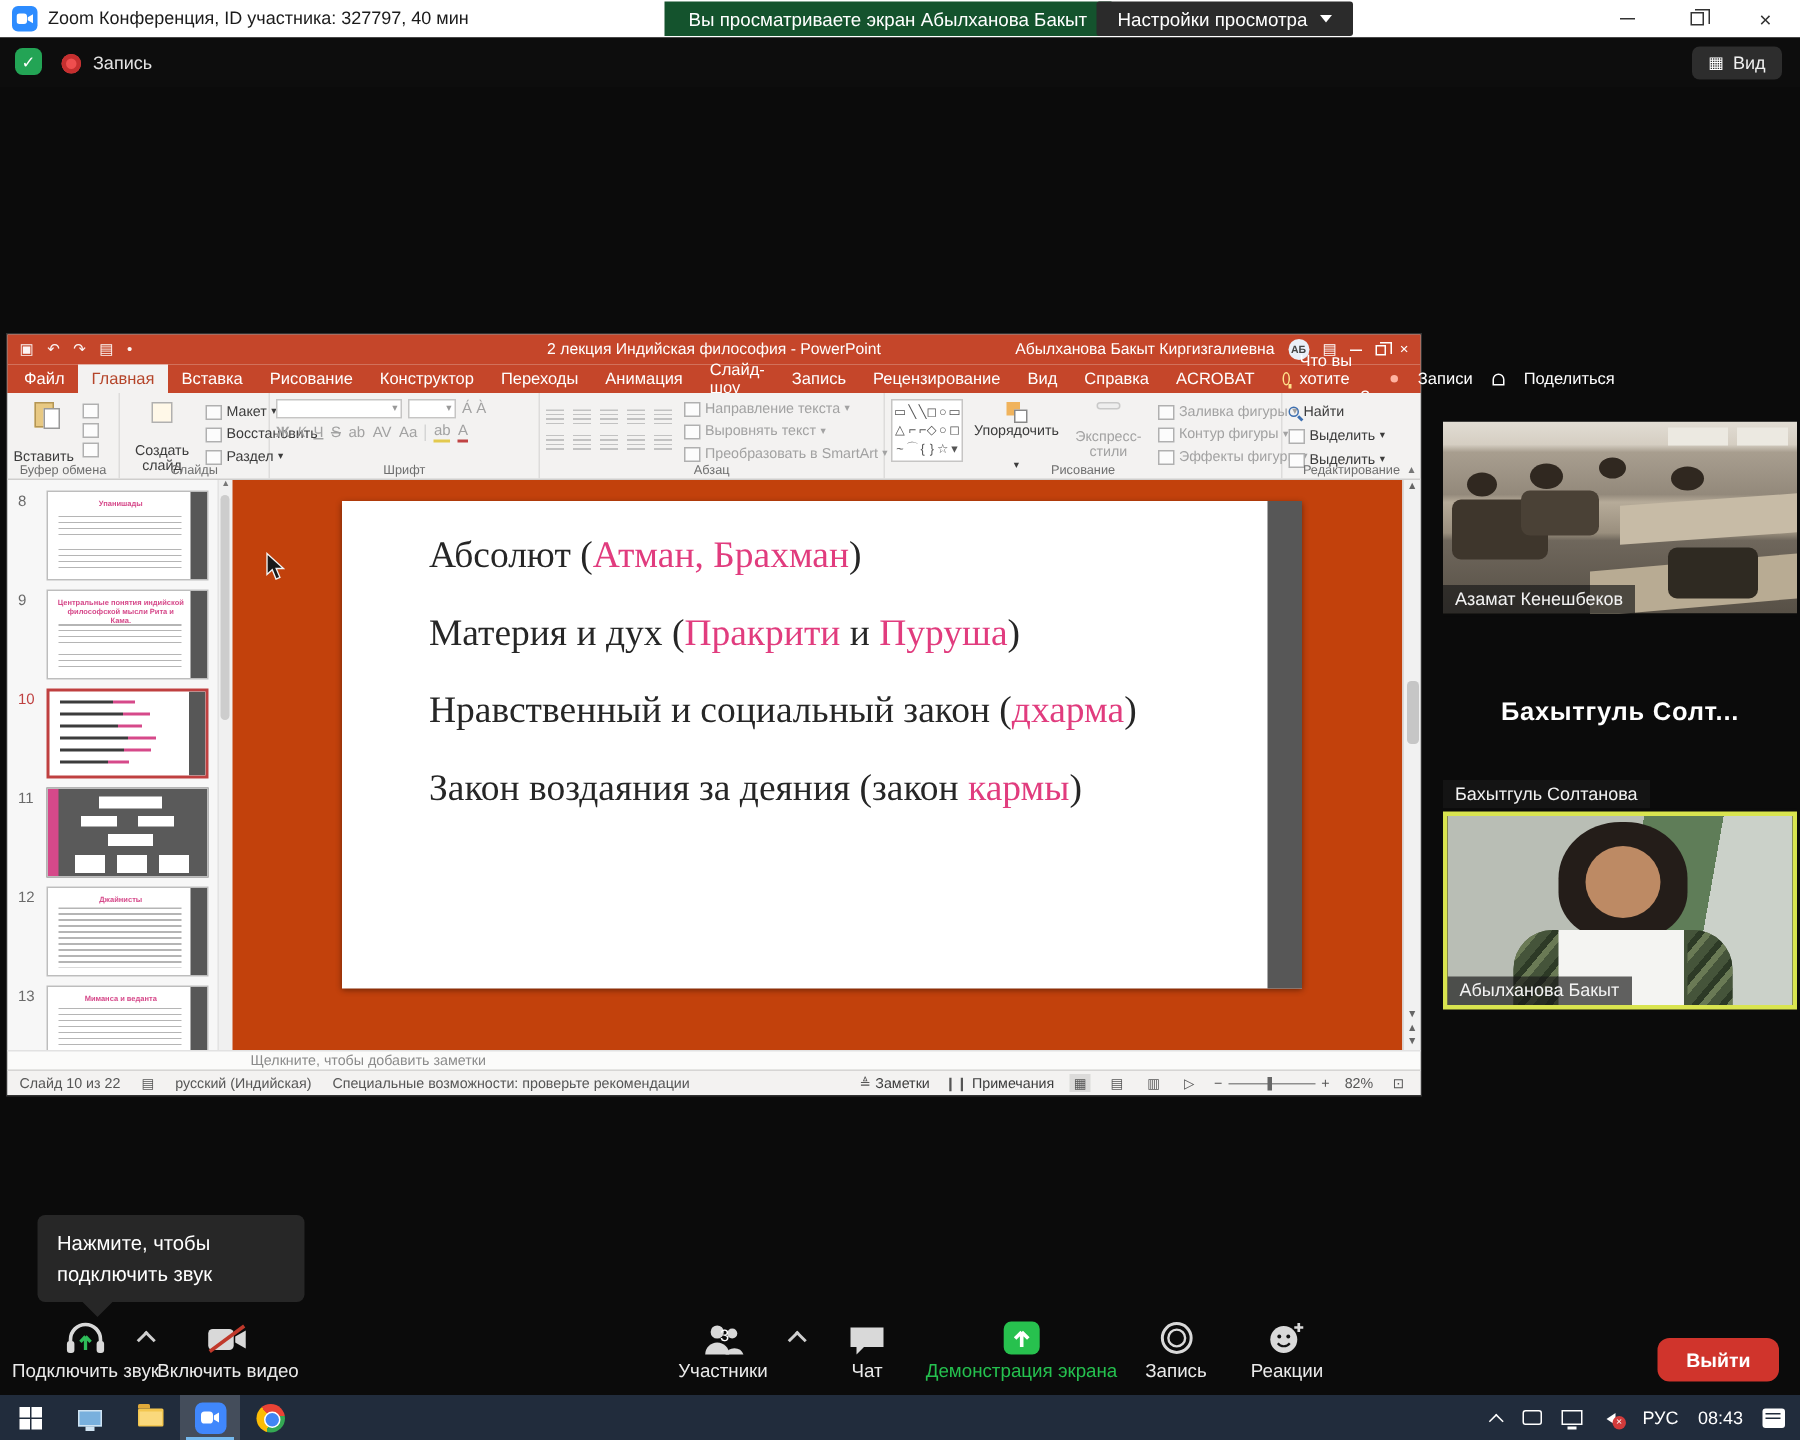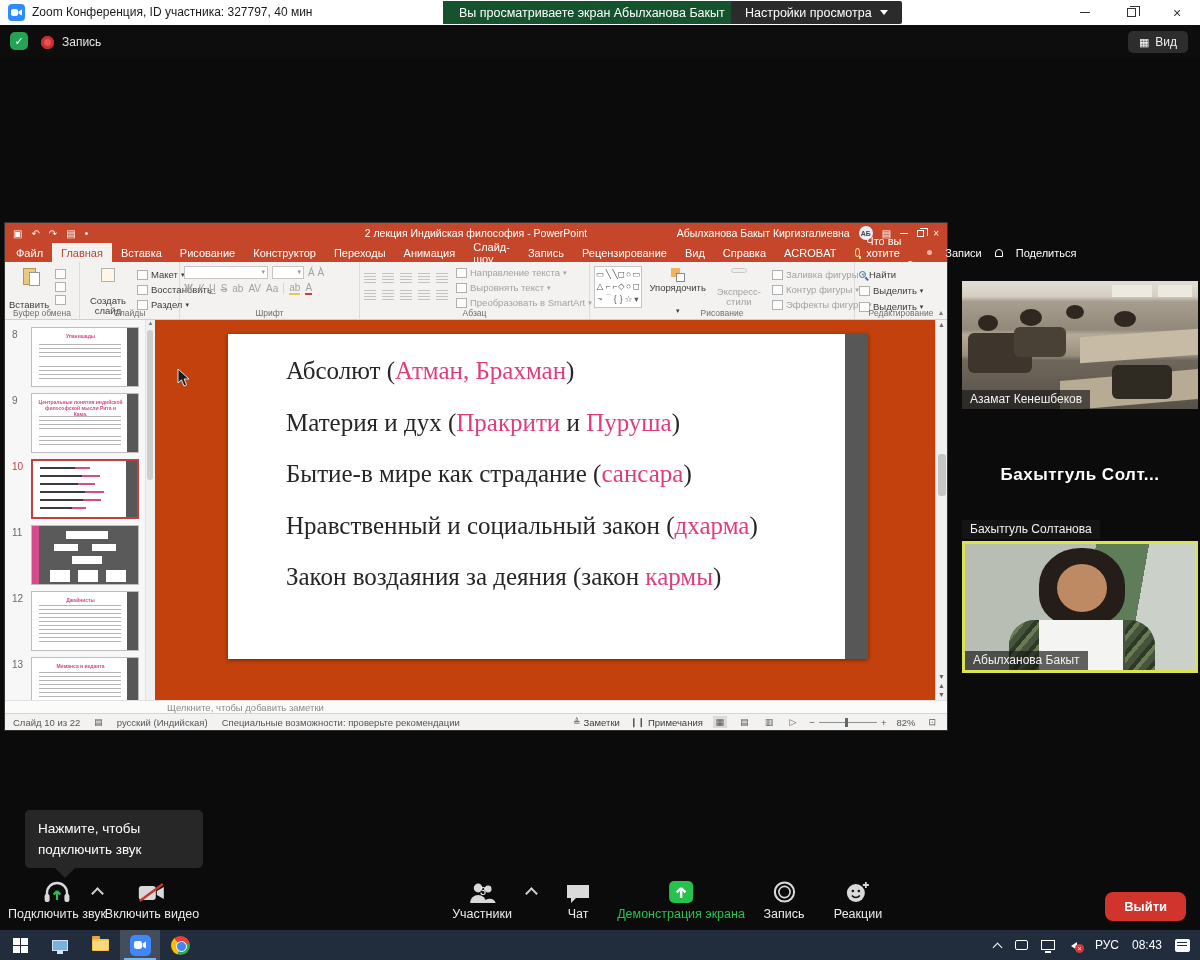--- a/index.html
+++ b/index.html
@@ -507,21 +507,20 @@
         </div>
 
         <div class="tscroll">▲<div class="tthumb-bar"></div></div>
       </div>
 
       <div class="canvas">
         <div class="slide">
           <div class="slide-text">
             <div><span>Абсолют (</span><span class="pink">Атман,</span><span> </span><span class="pink">Брахман</span><span>)</span></div>
             <div><span>Материя и дух (</span><span class="pink">Пракрити</span><span> и </span><span class="pink">Пуруша</span><span>)</span></div>
-            <div><span>Бытие-в мире как страдание (</span><span class="pink">сансара</span><span>)</span></div>
             <div><span>Нравственный и социальный закон (</span><span class="pink">дхарма</span><span>)</span></div>
             <div><span>Закон воздаяния за деяния (закон </span><span class="pink">кармы</span><span>)</span></div>
           </div>
           <div class="slide-band"></div>
         </div>
         <div class="cursor">
           <svg width="13" height="19">
               <path d="M1 1 L1 15 L4.5 11.8 L7 18 L9.6 16.9 L7.1 11 L12 11 Z" fill="#1a1a1a" stroke="#f5f5f5" stroke-width="0.9"></path>
             </svg>
         </div>

